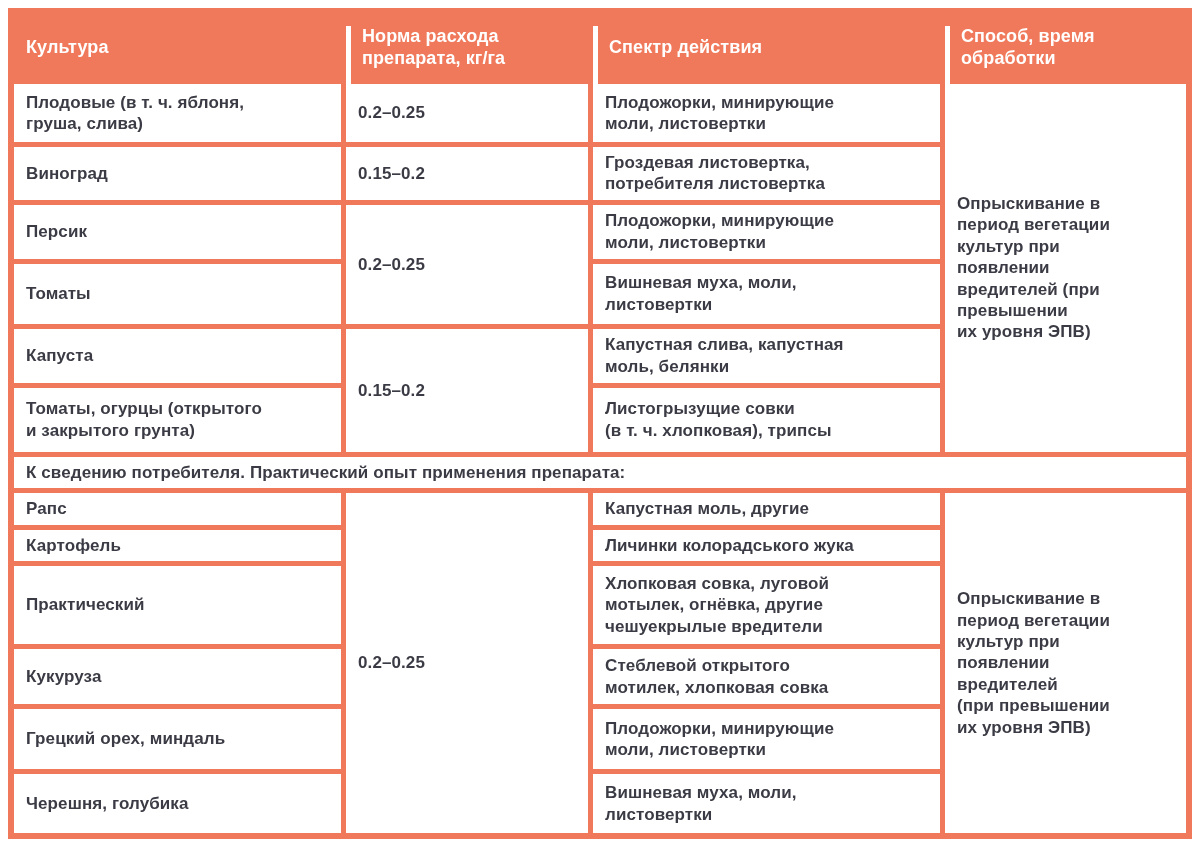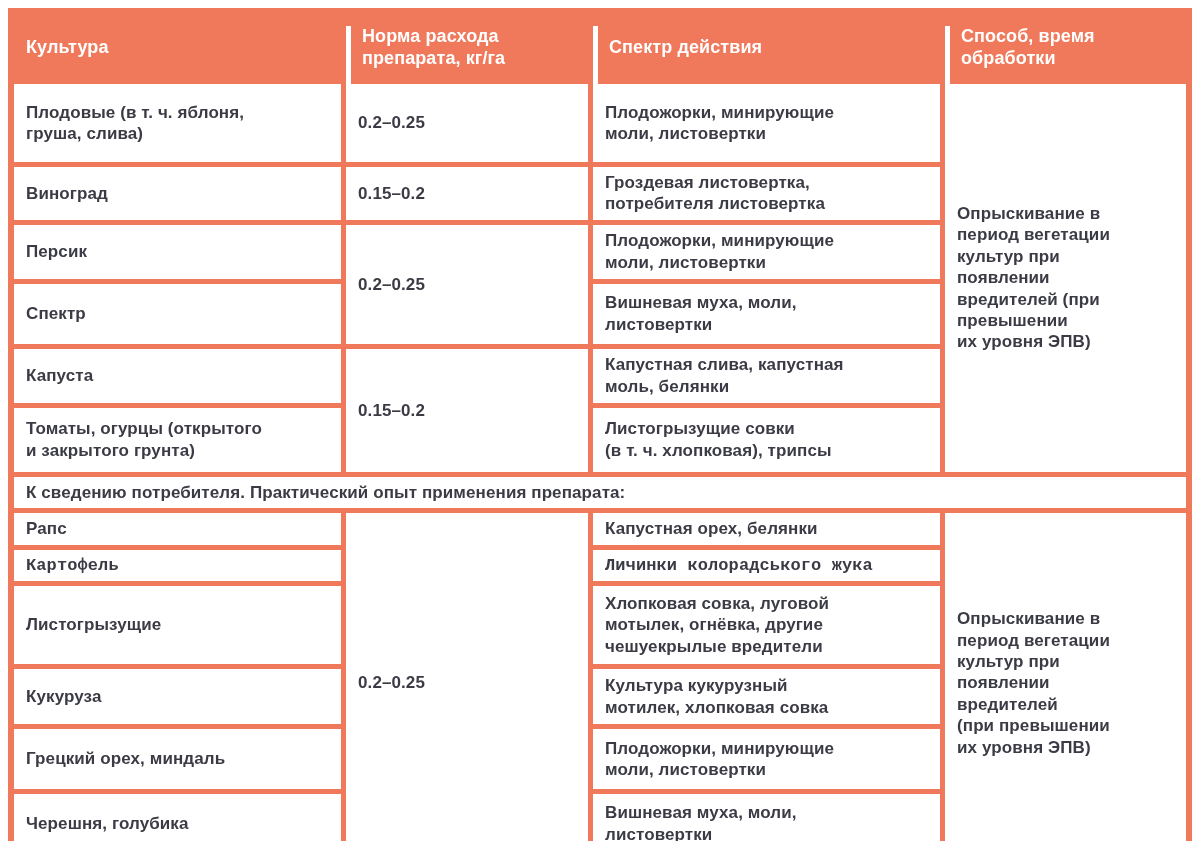--- a/index.html
+++ b/index.html
@@ -64,28 +64,28 @@
     letter-spacing:0.1px;
   }
   td.lastcol{border-right:none;}
   td.lastrow{border-bottom:none;}
   td.note{
     font-size:17px;
     padding:5px 12px;
     height:33px;
     margin-left:16px;
   }
-  tr.r-tall1{height:83px;}
+  tr.r-tall1{height:63px;}
   tr.r-s1-1{height:53px;margin-left:20px;}
   tr.r-s1-2{height:59px;}
   tr.r-s1-3{height:65px;}
   tr.r-s1-4{height:59px;}
   tr.r-s1-5{height:69px;}
   tr.r-s2-0{height:31px;}
-  tr.r-s2-1{height:35px;font-family:Liberation Mono, monospace;}
+  tr.r-s2-1{height:35px;}
   tr.r-s2-2{height:83px;}
   tr.r-s2-3{height:60px;padding-left:48px;}
   tr.r-s2-4{height:65px;}
   tr.r-s2-5{height:59px;}
 </style>
 </head>
 <body>
 
 <div class="table-wrap">
   <table class="app-table">
@@ -126,21 +126,21 @@
         <td>Гроздевая листовертка,
 потребителя листовертка</td>
       </tr>
       <tr class="r-s1-2">
         <td>Персик</td>
         <td rowspan="2">0.2–0.25</td>
         <td>Плодожорки, минирующие
 моли, листовертки</td>
       </tr>
       <tr class="r-s1-3">
-        <td>Спектр</td>
+        <td>Томаты</td>
         <td>Вишневая муха, моли,
 листовертки</td>
       </tr>
       <tr class="r-s1-4">
         <td>Капуста</td>
         <td rowspan="2">0.15–0.2</td>
         <td>Капустная слива, капустная
 моль, белянки</td>
       </tr>
       <tr class="r-s1-5">
@@ -148,42 +148,42 @@
 и закрытого грунта)</td>
         <td>Листогрызущие совки
 (в т. ч. хлопковая), трипсы</td>
       </tr>
       <tr>
         <td class="note lastcol" colspan="4">К сведению потребителя. Практический опыт применения препарата:</td>
       </tr>
       <tr class="r-s2-0">
         <td>Рапс</td>
         <td class="lastrow" rowspan="6">0.2–0.25</td>
-        <td>Капустная орех, белянки</td>
+        <td>Капустная моль, другие</td>
         <td class="lastcol lastrow" rowspan="6">Опрыскивание в
 период вегетации
 культур при
 появлении
 вредителей
 (при превышении
 их уровня ЭПВ)</td>
       </tr>
       <tr class="r-s2-1">
         <td>Картофель</td>
         <td>Личинки колорадського жука</td>
       </tr>
       <tr class="r-s2-2">
-        <td>Листогрызущие</td>
+        <td>Практический</td>
         <td>Хлопковая совка, луговой
 мотылек, огнёвка, другие
 чешуекрылые вредители</td>
       </tr>
       <tr class="r-s2-3">
         <td>Кукуруза</td>
-        <td>Культура кукурузный
+        <td>Стеблевой открытого
 мотилек, хлопковая совка</td>
       </tr>
       <tr class="r-s2-4">
         <td>Грецкий орех, миндаль</td>
         <td>Плодожорки, минирующие
 моли, листовертки</td>
       </tr>
       <tr class="r-s2-5">
         <td class="lastrow">Черешня, голубика</td>
         <td class="lastrow">Вишневая муха, моли,

